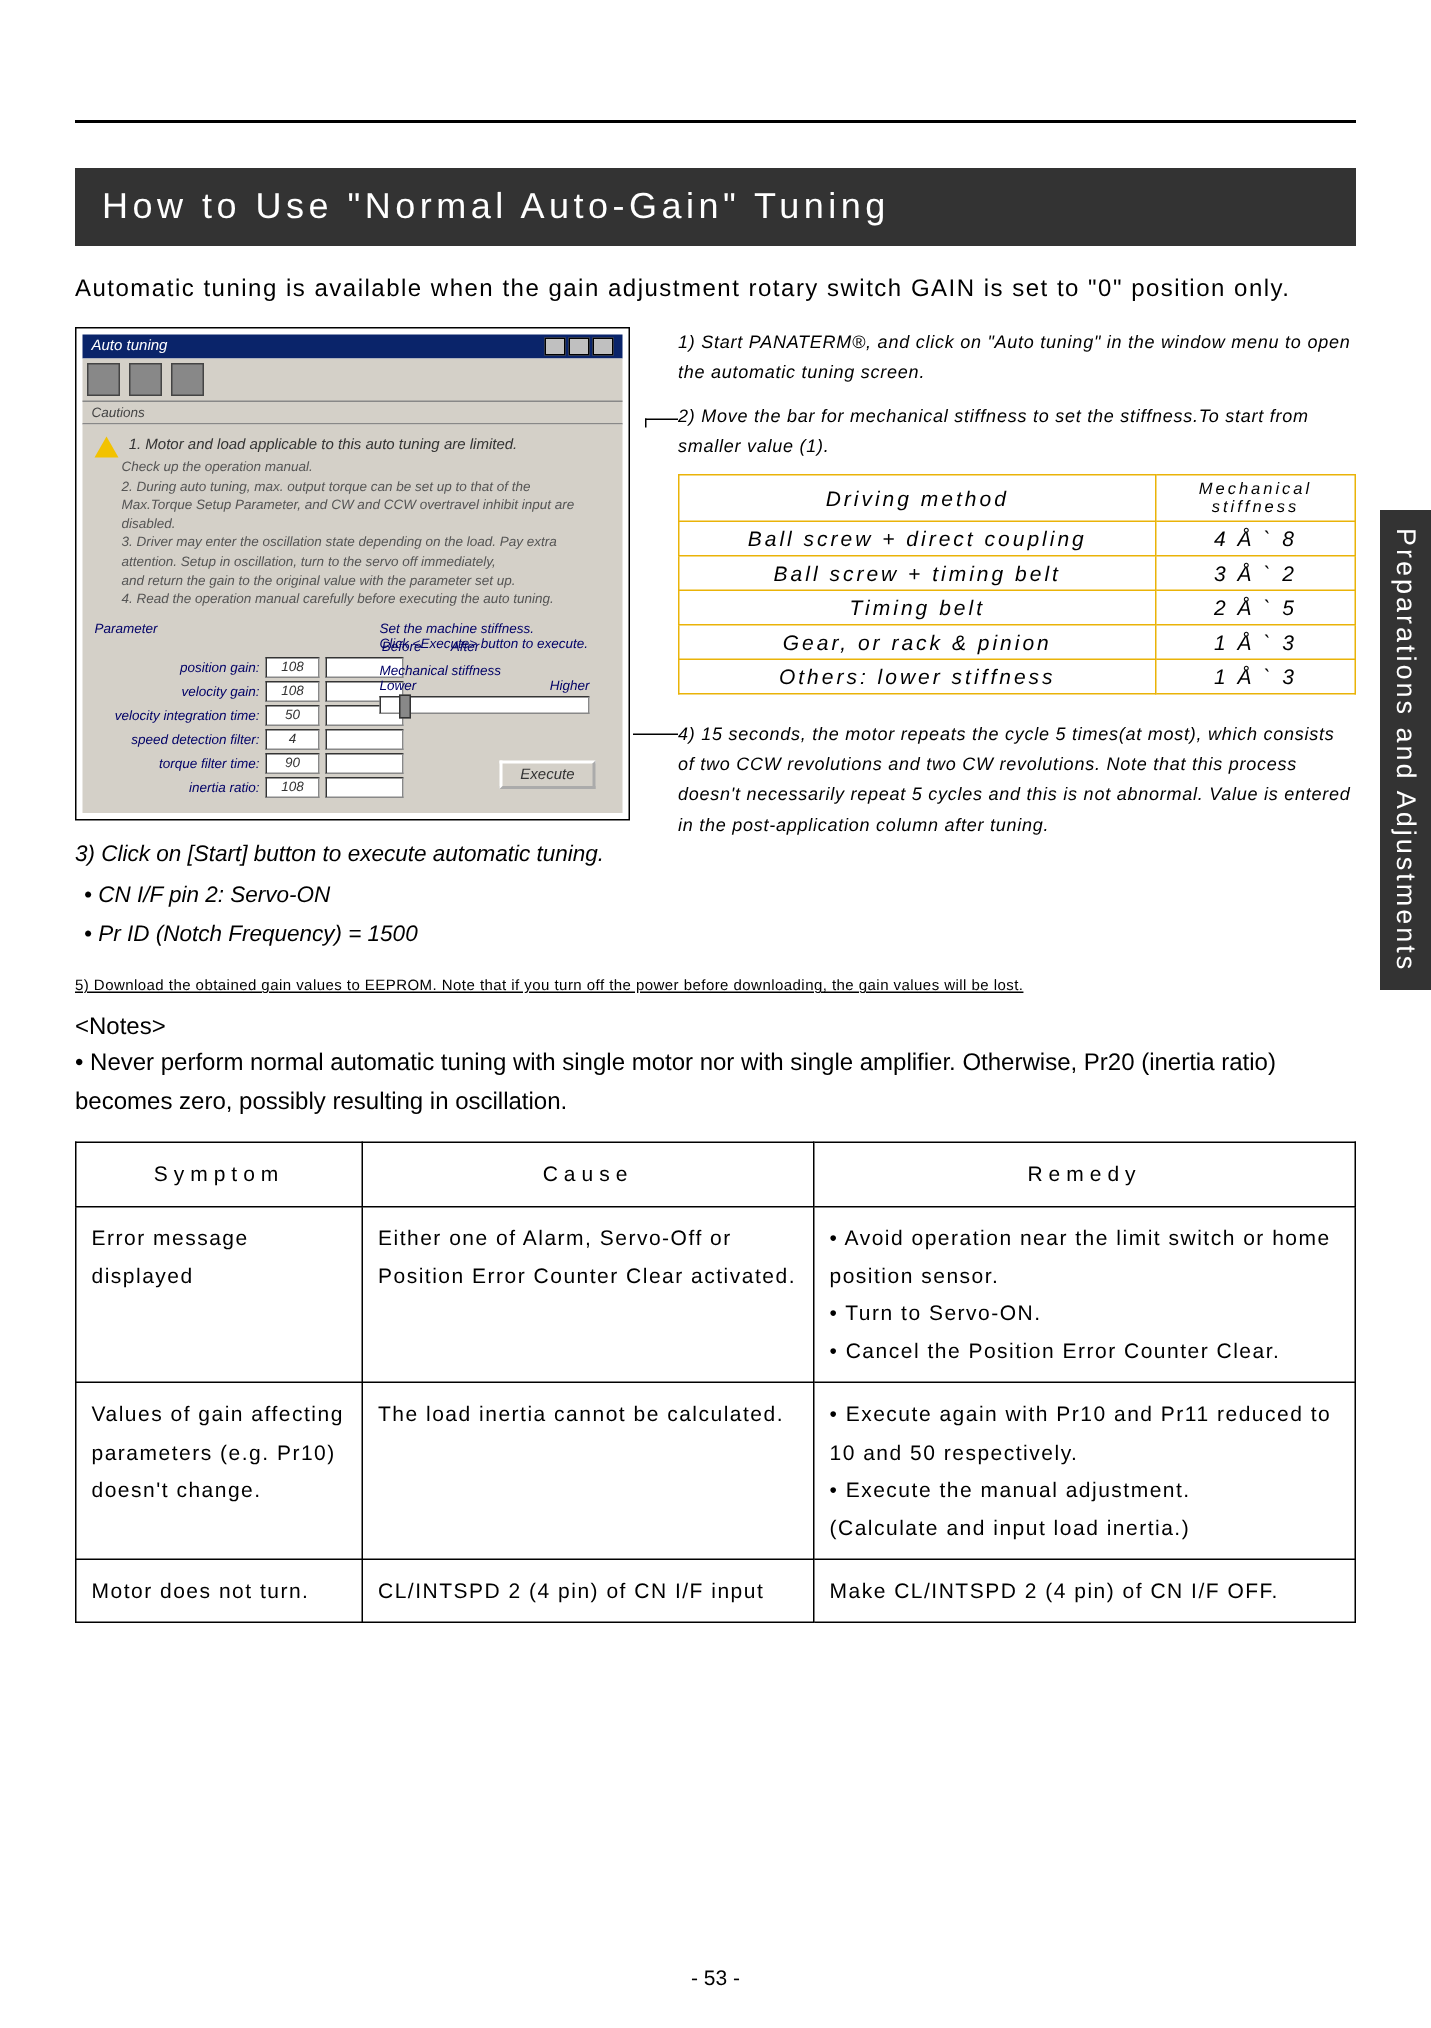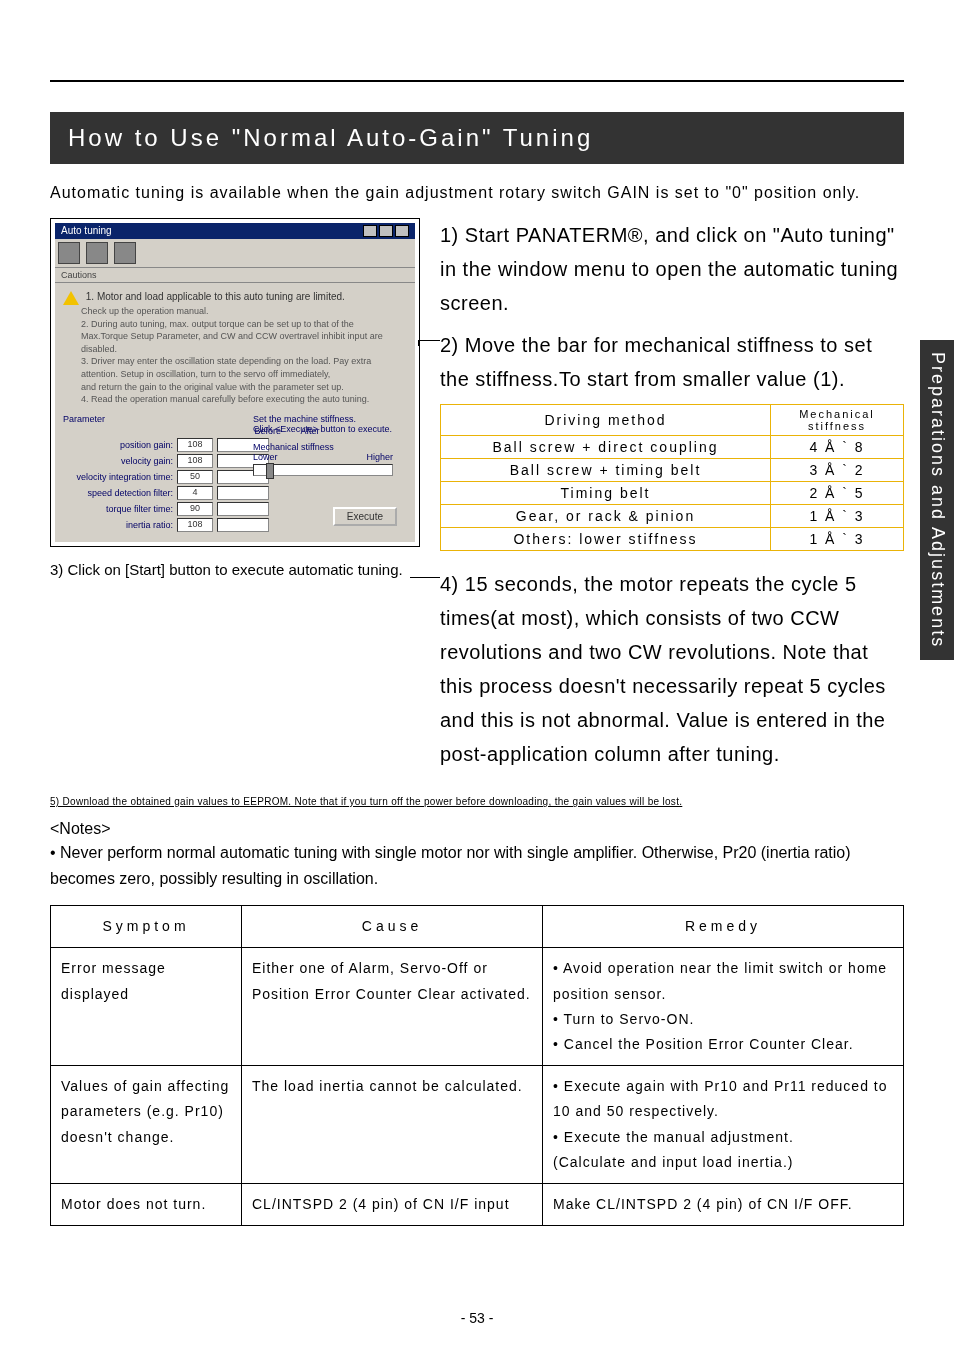--- a/index.html
+++ b/index.html
@@ -29,21 +29,22 @@
     padding: 12px 18px;
     margin-bottom: 20px;
   }
   .intro {
     font-size: 16px;
     letter-spacing: 1px;
     margin: 18px 0 16px 0;
   }
   .two-col {
     display: flex;
-    gap: 20px;
+    gap: 32px;
+    font-style: italic;
   }
   .left-col {
     width: 370px;
     flex-shrink: 0;
   }
   .right-col {
     flex: 1;
   }
   .screenshot-box {
     border: 1px solid #000;
@@ -97,21 +98,21 @@
   .shot-before{width:34px;height:12px;background:#fff;border:1px inset #888;font-size:9px;text-align:center;}
   .shot-after{width:50px;height:12px;background:#fff;border:1px inset #888;}
   .shot-right-block{position:absolute;right:14px;width:140px;font-size:9px;color:#006;text-align:left;}
   .shot-param-area{position:relative;min-height:110px;}
   .shot-exec{
     position:absolute;right:10px;bottom:6px;
     background:#d4d0c8;border:2px outset #fff;padding:2px 12px;font-size:10px;
   }
   .shot-before-head, .shot-after-head{font-size:9px;color:#006;}
   .step {
-    font-size: 20px;
+    font-size: 12px;
     line-height: 1.7;
     margin-bottom: 8px;
     letter-spacing: .5px;
   }
   .mech-table {
     border-collapse: collapse;
     width: 100%;
     margin-top: 4px;
     font-size: 14px;
   }
@@ -258,20 +259,24 @@
                 </div>
               </div>
 
             <div class="shot-exec">Execute</div>
           </div>
         </div>
       </div>
 
       <div class="left-steps">
         <div>3) Click on [Start] button to execute automatic tuning.</div>
+        <ul>
+          <li>CN I/F pin 2: Servo-ON</li>
+          <li>Pr ID (Notch Frequency) = 1500</li>
+        </ul>
       </div>
     </div>
 
     <div class="right-col">
       <div class="step">1) Start PANATERM®, and click on "Auto tuning" in the window menu to open the automatic tuning screen.</div>
       <div class="step" style="position:relative;">
         <span style="position:absolute;left:-22px;top:12px;width:22px;border-top:1px solid #000;"></span>
         <span style="position:absolute;left:-22px;top:12px;height:6px;border-left:1px solid #000;"></span>
         <span>2) Move the bar for mechanical stiffness to set the stiffness.To start from smaller value (1).</span>
       </div>

